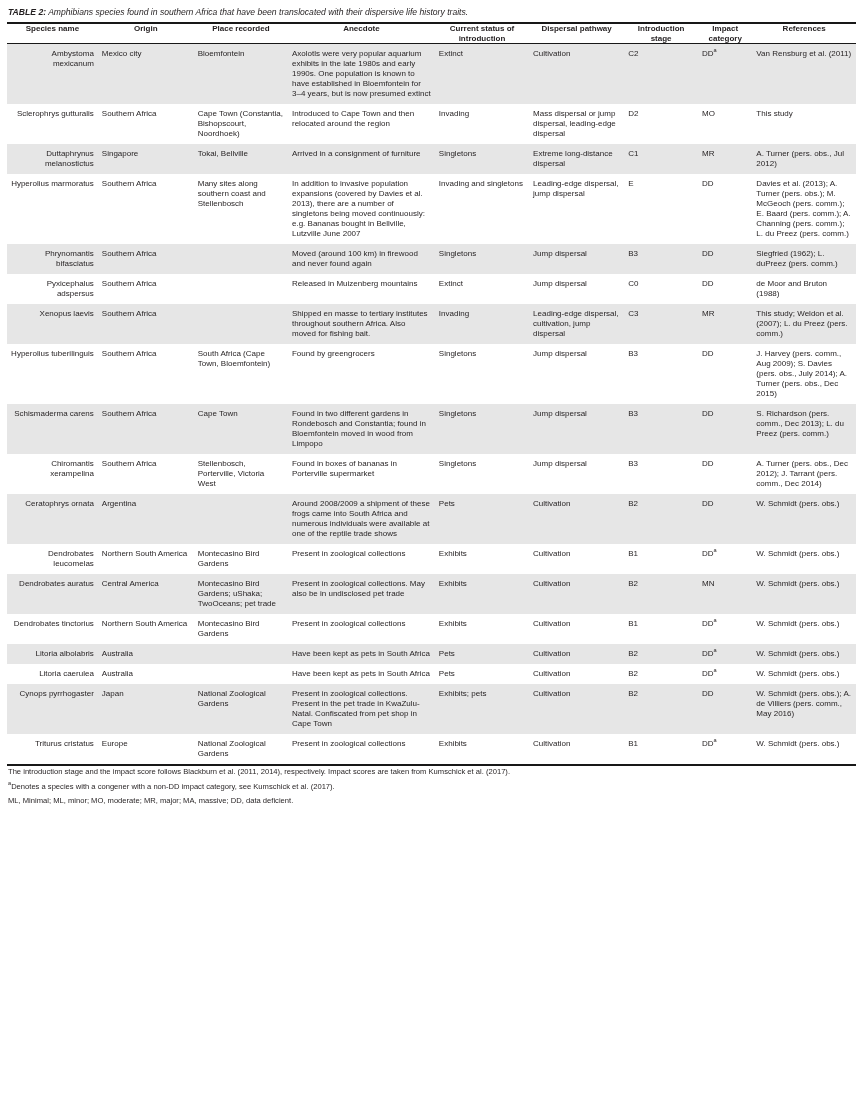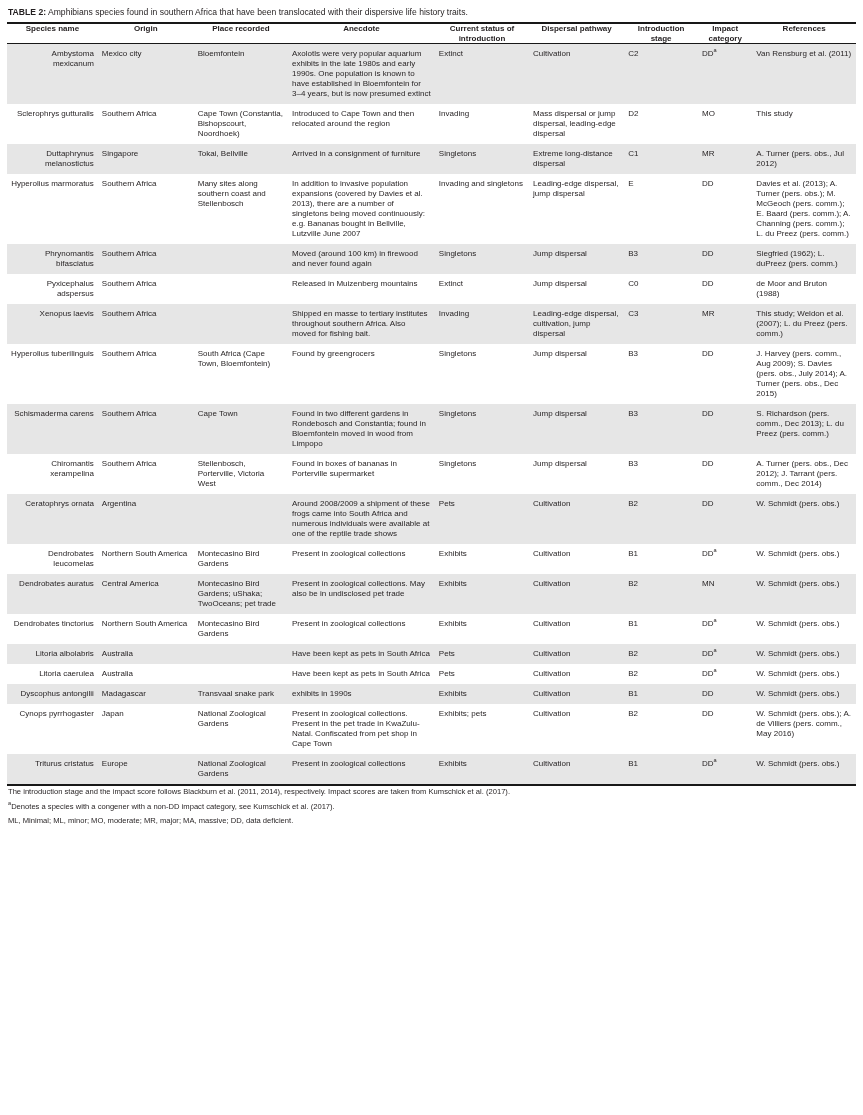--- a/index.html
+++ b/index.html
@@ -1,18 +1,18 @@
 <!DOCTYPE html>
 <html><head>
 <meta charset="utf-8">
 <style>
   html,body{margin:0;padding:0;background:#ffffff;}
   body{width:863px;min-height:1115px;font-family:"Liberation Sans",sans-serif;color:#231f20;}
   .page{padding:5px 7px 6px 7px;}
-  .title{font-size:8.6px;line-height:11px;margin:2px 0 4px 1px;}
+  .title{font-size:8.6px;line-height:11px;margin:2px 0 4px 1px;font-style:italic;}
   .title b{font-weight:bold;}
   table{width:100%;border-collapse:collapse;table-layout:fixed;
         border-top:2.5px solid #181818;border-bottom:2.5px solid #181818;}
   thead th{font-size:8px;font-weight:bold;text-align:center;vertical-align:top;
            padding:0 3px;line-height:9.5px;border-bottom:1.7px solid #181818;}
   tbody td{font-size:8px;vertical-align:top;text-align:left;
            padding:5px 4px;line-height:10px;word-wrap:break-word;}
   tbody tr:nth-child(odd){background:#e6e6e6;}
   td.species{text-align:right;}
   td .impact-sup, .footnotes sup{font-size:5.6px;vertical-align:super;line-height:0;}
@@ -222,31 +222,20 @@
     <td>Australia</td>
     <td></td>
     <td>Have been kept as pets in South Africa</td>
     <td>Pets</td>
     <td>Cultivation</td>
     <td>B2</td>
     <td><span class="impact-val">DD</span><sup class="impact-sup">a</sup></td>
     <td>W. Schmidt (pers. obs.)</td>
   </tr>
         <tr>
-    <td class="species">Dyscophus antongilii</td>
-    <td>Madagascar</td>
-    <td>Transvaal snake park</td>
-    <td>exhibits in 1990s</td>
-    <td>Exhibits</td>
-    <td>Cultivation</td>
-    <td>B1</td>
-    <td><span class="impact-val">DD</span><sup class="impact-sup"></sup></td>
-    <td>W. Schmidt (pers. obs.)</td>
-  </tr>
-        <tr>
     <td class="species">Cynops pyrrhogaster</td>
     <td>Japan</td>
     <td>National Zoological Gardens</td>
     <td>Present in zoological collections. Present in the pet trade in KwaZulu-Natal. Confiscated from pet shop in Cape Town</td>
     <td>Exhibits; pets</td>
     <td>Cultivation</td>
     <td>B2</td>
     <td><span class="impact-val">DD</span><sup class="impact-sup"></sup></td>
     <td>W. Schmidt (pers. obs.); A. de Villiers (pers. comm., May 2016)</td>
   </tr>

